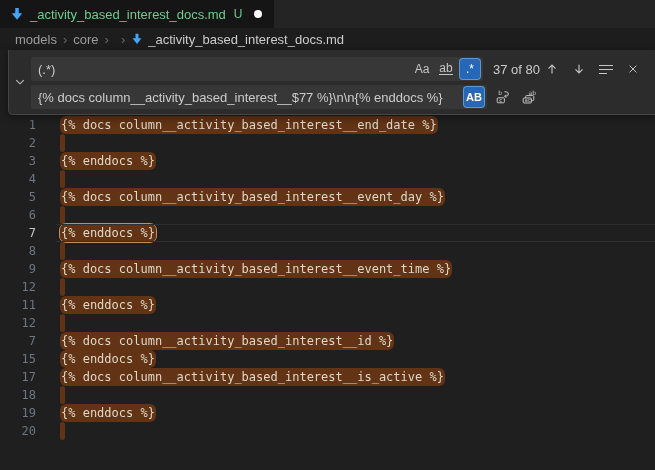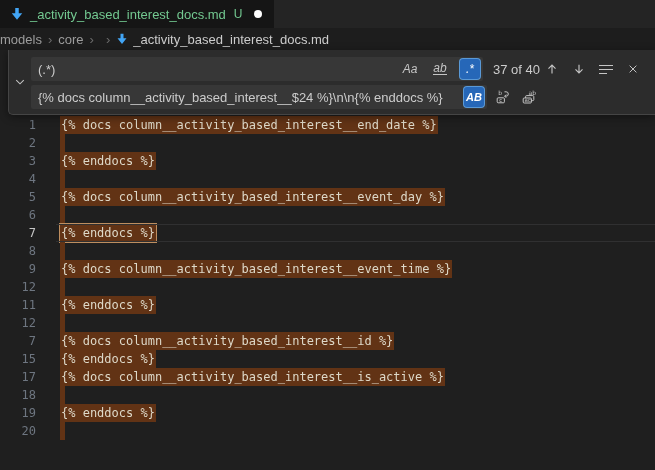--- a/index.html
+++ b/index.html
@@ -9,55 +9,55 @@
   
   .tabbar { position:absolute; top:0; left:0; right:0; height:28px; background:#242424; display:flex; }
   .tab { height:28px; background:#151515; display:inline-flex; align-items:center; padding:0 12px 0 10px; }
   .tab-icon { width:14px; height:14px; margin-right:6px; flex:none; }
   .tab-label { font-size:13px; color:#73C991; }
   .tab-git { font-size:12px; color:#73C991; margin-left:8px; }
   .tab-dot { width:8px; height:8px; border-radius:50%; background:#ffffff; margin-left:11px; }
 
   
   .breadcrumb { position:absolute; top:28px; left:0; right:0; height:22px; background:#1d1d1d;
-                display:flex; align-items:center; font-size:13px; color:#9d9d9d; }
+                display:flex; align-items:center; padding-left:15px; font-size:13px; color:#9d9d9d; }
   .crumb { color:#9d9d9d; }
   .crumb-sep { color:#6b6b6b; margin:0 6px; font-size:13px; }
   .crumb-file { color:#cccccc; display:inline-flex; align-items:center; }
   .crumb-icon { width:12px; height:12px; margin-right:5px; }
 
   
   .editor { position:absolute; top:50px; left:0; right:0; bottom:0; background:#1f1f1f;
             font-family:"DejaVu Sans Mono", monospace; font-size:12px; }
   .lines { padding-top:66px; }
   .row { position:relative; height:18px; line-height:18px; }
   .row.current::after { content:''; position:absolute; left:56px; right:0; top:0; bottom:0;
                         border-top:1px solid #303031; border-bottom:1px solid #303031; pointer-events:none; }
   .ln { position:absolute; left:0; top:0; width:36px; text-align:right; color:#6e7681; }
   .row.current .ln { color:#c6c6c6; }
   .code { position:absolute; left:60px; top:0; white-space:pre; color:#d4d4d4; }
-  .match { background:#623315; color:#ded9c9; padding:0 1px; display:inline-block; height:18px; }
+  .match { background:#623315; color:#ded9c9; padding:0 1px; display:inline-block; height:18px;border-radius:6px; }
   .match.cur-match { outline:1px solid #BE8E5F; }
   .empty-strip { width:5px; padding:0; }
 
   
   .find-widget { position:absolute; top:50px; left:8px; right:0; height:65px; background:#2c2c2c;
                  border:1px solid #454545; border-top:none; border-right:none;
                  border-radius:0 0 0 5px; box-shadow:0 2px 8px rgba(0,0,0,.45); }
   .fw-toggle { position:absolute; left:0; top:0; bottom:0; width:21px; display:flex; align-items:center;
                justify-content:center; cursor:pointer; color:#c5c5c5; }
   .fw-row { position:absolute; left:22px; right:10px; height:24px; display:flex; align-items:center; }
   .fw-row.search { top:7px; }
   .fw-row.replace { top:35px; }
   .fw-input { background:#373737; border-radius:2px; height:24px; display:flex; align-items:center;
               padding:0 3px 0 7px; font-size:13px; color:#cccccc; }
   .fw-input.search-input { width:452px; }
   .fw-input.replace-input { width:456px; }
   .fw-value { white-space:pre; overflow:hidden; }
-  .opts { margin-left:auto; display:flex; gap:10px;font-style:italic; }
+  .opts { margin-left:auto; display:flex; gap:4px; }
   .opt { width:20px; height:20px; border-radius:3px; display:flex; align-items:center; justify-content:center;
          font-size:12px; color:#c5c5c5; cursor:pointer; }
   .opt .ul { border-bottom:1px solid #c5c5c5; line-height:11px; }
   .opt.active { background:#2667B8; box-shadow:0 0 0 1px #5A99D6; color:#ffffff; }
   .opt.ab-opt { font-size:11px; font-weight:bold; }
   .fw-count { font-size:13px; color:#cccccc; margin-left:10px; white-space:nowrap; }
   .fw-nav { margin-left:auto; display:flex; gap:7px; align-items:center; padding-right:2px; }
   .fw-btn { width:20px; height:20px; display:flex; align-items:center; justify-content:center;
             color:#c5c5c5; font-size:14px; cursor:pointer; border-radius:3px; }
   .sel-icon { display:flex; flex-direction:column; gap:3px; }
@@ -181,21 +181,21 @@
     <div class="fw-input search-input">
       <span class="fw-value">(.*)</span>
       <div class="opts">
         <div class="opt">Aa</div>
         <div class="opt">
             <span class="ul">ab</span>
           </div>
         <div class="opt active">.*</div>
       </div>
     </div>
-    <span class="fw-count">37 of 40</span>
+    <span class="fw-count">37 of 80</span>
     <div class="fw-nav">
       <div class="fw-btn">
         <svg width="14" height="14" viewBox="0 0 16 16">
           <path d="M8 13 V4 M4 7.5 L8 3.5 L12 7.5" stroke="#c5c5c5" stroke-width="1.3" fill="none"></path>
         </svg>
       </div>
       <div class="fw-btn">
         <svg width="14" height="14" viewBox="0 0 16 16">
           <path d="M8 3 V12 M4 8.5 L8 12.5 L12 8.5" stroke="#c5c5c5" stroke-width="1.3" fill="none"></path>
         </svg>
@@ -210,21 +210,21 @@
       <div class="fw-btn">
         <svg width="12" height="12" viewBox="0 0 16 16">
           <path d="M3.5 3.5 L12.5 12.5 M12.5 3.5 L3.5 12.5" stroke="#c5c5c5" stroke-width="1.3"></path>
         </svg>
       </div>
     </div>
   </div>
 
   <div class="fw-row replace">
     <div class="fw-input replace-input">
-      <span class="fw-value">{% docs column__activity_based_interest__$24 %}\n\n{% enddocs %}</span>
+      <span class="fw-value">{% docs column__activity_based_interest__$77 %}\n\n{% enddocs %}</span>
       <div class="opts">
         <div class="opt active ab-opt">AB</div>
       </div>
     </div>
     <div class="rep-btns">
       <div class="fw-btn">
         <svg width="16" height="16" viewBox="0 0 16 16">
           <text x="3.2" y="6.2" font-size="6" fill="#c5c5c5" font-family="DejaVu Sans, sans-serif">b</text>
           <path d="M9.5 2.8 h1.6 a2.2 2.2 0 0 1 0 4.4 h-1.3" stroke="#c5c5c5" stroke-width="1" fill="none"></path>
           <path d="M11.2 5.6 L9.6 7.2 L11.2 8.8" stroke="#c5c5c5" stroke-width="1" fill="none"></path>

